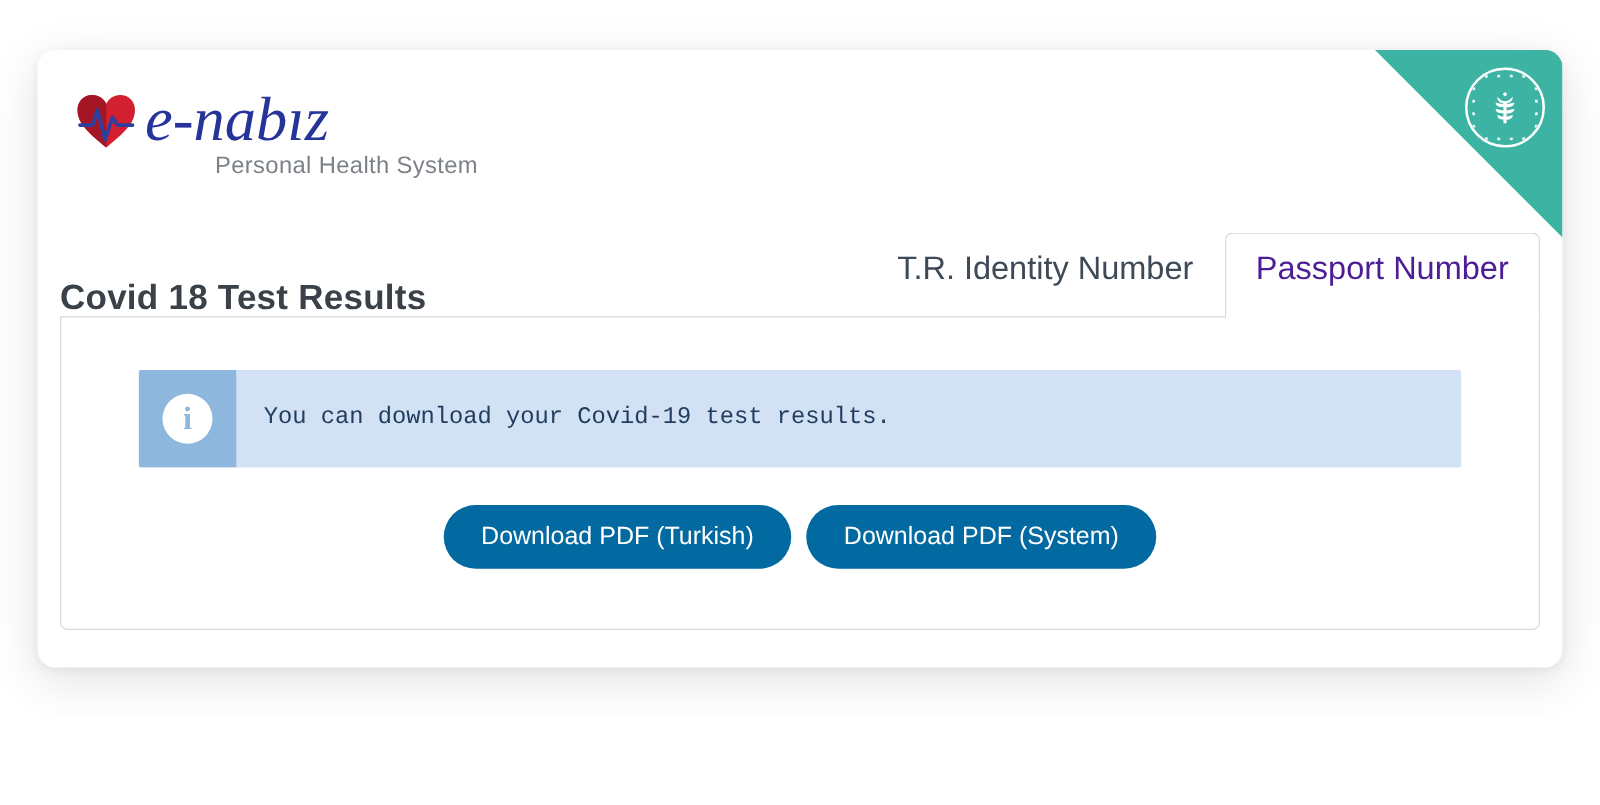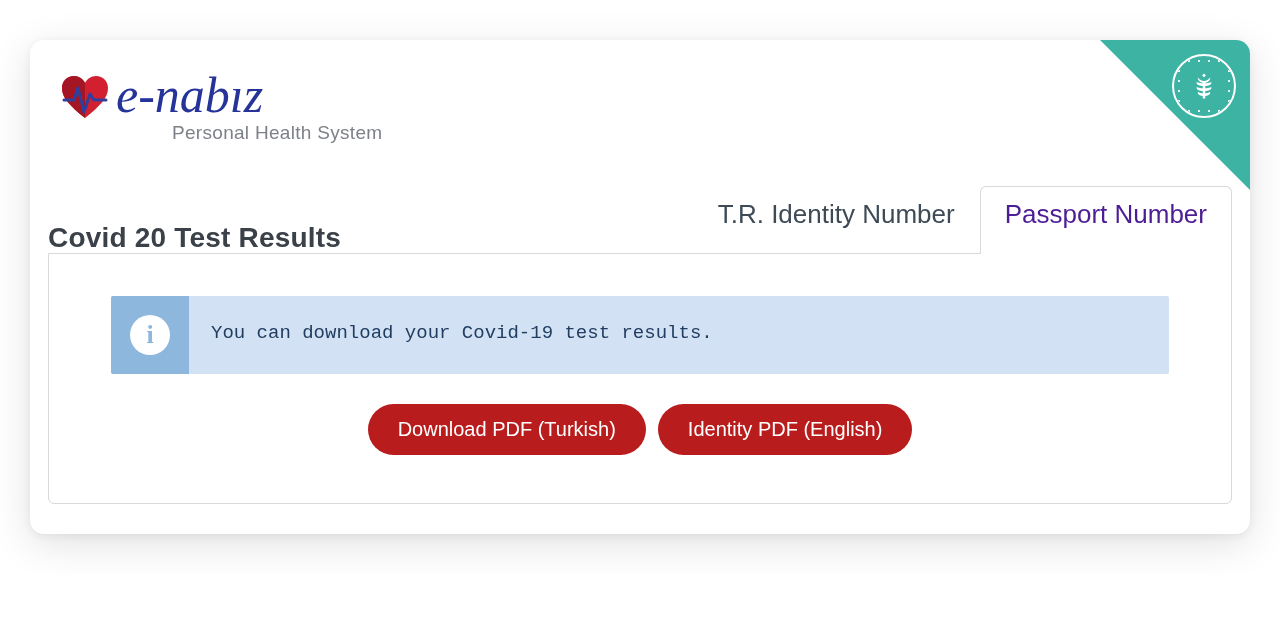--- a/index.html
+++ b/index.html
@@ -169,21 +169,21 @@
       color: #213d60;
       font-family: Liberation Mono, monospace;
     }
 
     .button-row {
       display: flex;
       justify-content: center;
       gap: 12px;
     }
     .dl-btn {
-      background: #b91c1c;
+      background: #0369a1;
       color: #fff;
       border: none;
       border-radius: 28px;
       padding: 14px 30px;
       font-size: 20px;
       cursor: pointer;
       font-family: inherit;
     }
   </style>
 </head>
@@ -208,34 +208,34 @@
         </svg>
       </div>
       <svg width="240" height="56" viewBox="0 0 240 56">
         <text x="0" y="42" font-family="'Brush Script MT','Segoe Script','Comic Sans MS',cursive" font-size="50" fill="#26349a" font-style="italic">e-nabız</text>
       </svg>
     </div>
     <span class="tagline">Personal Health System</span>
   </div>
 
   <div class="title-row">
-    <h1 class="page-title">Covid 20 Test Results</h1>
+    <h1 class="page-title">Covid 18 Test Results</h1>
     <div class="tabs">
       <div class="tab tab-inactive">T.R. Identity Number</div>
       <div class="tab tab-active">Passport Number</div>
     </div>
   </div>
 
   <div class="panel">
     <div class="info-bar">
       <div class="info-icon-box">
         <div class="info-icon-circle">i</div>
       </div>
       <div class="info-text">You can download your Covid-19 test results.</div>
     </div>
 
     <div class="button-row">
       <button class="dl-btn">Download PDF (Turkish)</button>
-      <button class="dl-btn">Identity PDF (English)</button>
+      <button class="dl-btn">Download PDF (System)</button>
     </div>
   </div>
 
 </div>
 
 </body></html>

